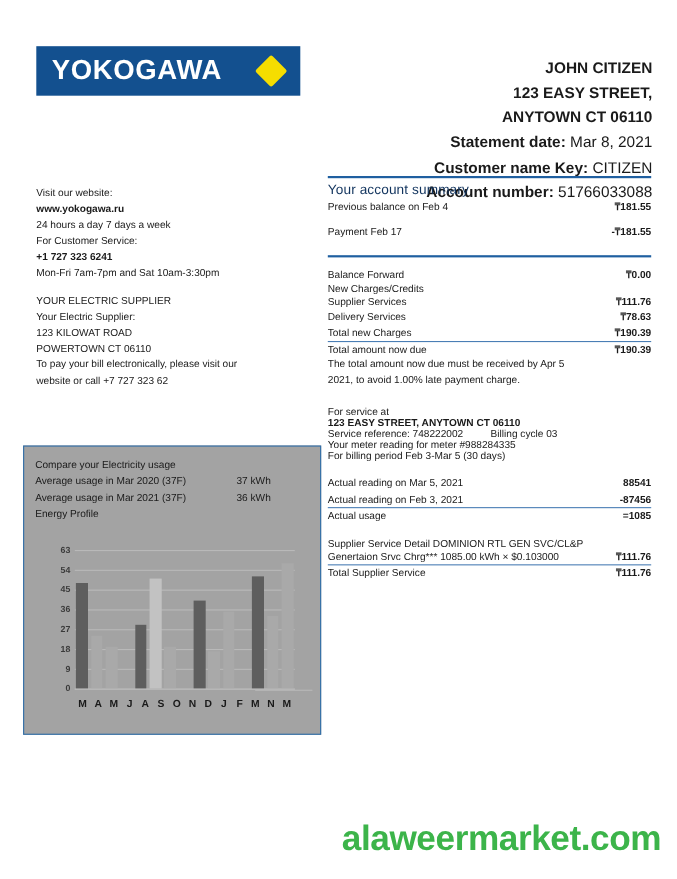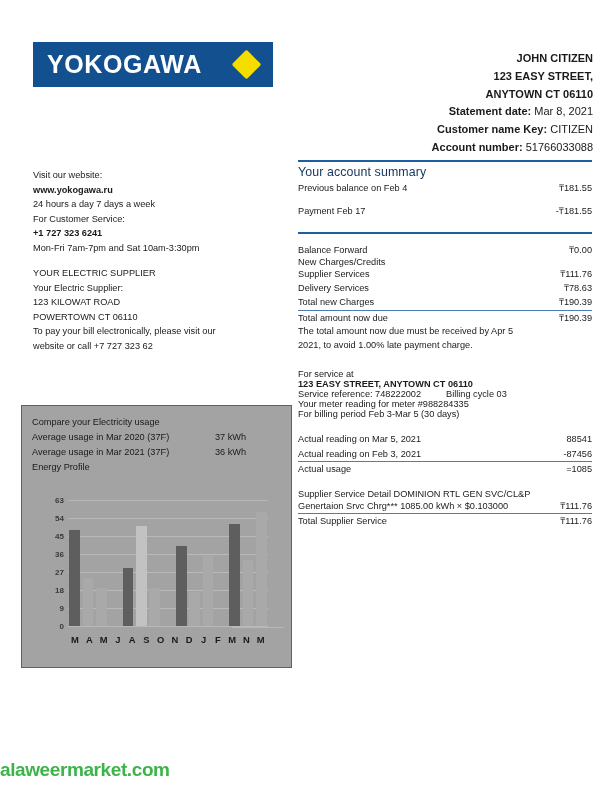--- a/index.html
+++ b/index.html
@@ -40,21 +40,21 @@
     width: 21px; height: 21px;
     background: #F5DD00;
     transform: rotate(45deg);
     border-radius: 2px;
   }
 
   .cust-block {
     position: absolute;
     right: 22px; top: 50px;
     text-align: right;
-    font-size: 11px;
+    font-size: 14px;
     line-height: 1.62;
   }
   .cust-block .b { font-weight: bold; }
   .cust-block .lbl { font-weight: bold; }
   .cust-block .val { font-weight: normal; }
 
   
   .left-col {
     position: absolute;
     left: 33px; top: 168px;
@@ -80,21 +80,21 @@
     color: #12345E;
     margin: 3px 0 2px 0;
     letter-spacing: 0.1px;
   }
   .row {
     display: flex;
     justify-content: space-between;
     align-items: baseline;
     line-height: 1.55;
   }
-  .row .amt { font-weight: normal; white-space: nowrap; padding-left: 8px; }
+  .row .amt { font-weight: bold; white-space: nowrap; padding-left: 8px; }
   .spacer-sm { height: 9px; }
   .spacer-md { height: 13px; }
   .spacer-lg { height: 17px; }
   .note { line-height: 1.5; }
   .bold { font-weight: bold; }
   .svc-ref { display: flex; }
   .svc-ref .a { width: 148px; }
 
   
   .chart-panel {
@@ -165,22 +165,23 @@
     letter-spacing: 0.3px;
     color: #1a1a1a;
   }
   .xlabels span { flex: 1; text-align: center; }
 
   
   .watermark {
     position: absolute;
     left: 0; bottom: 18px;
     width: 615px;
+    text-align: right;
     padding-right: 14px;
-    font-size: 19px;
+    font-size: 32px;
     font-weight: bold;
     color: #3CB44A;
     letter-spacing: -0.4px;
     font-family: "Liberation Sans", sans-serif;
   }
 </style>
 </head>
 <body>
 
 <div class="header">

